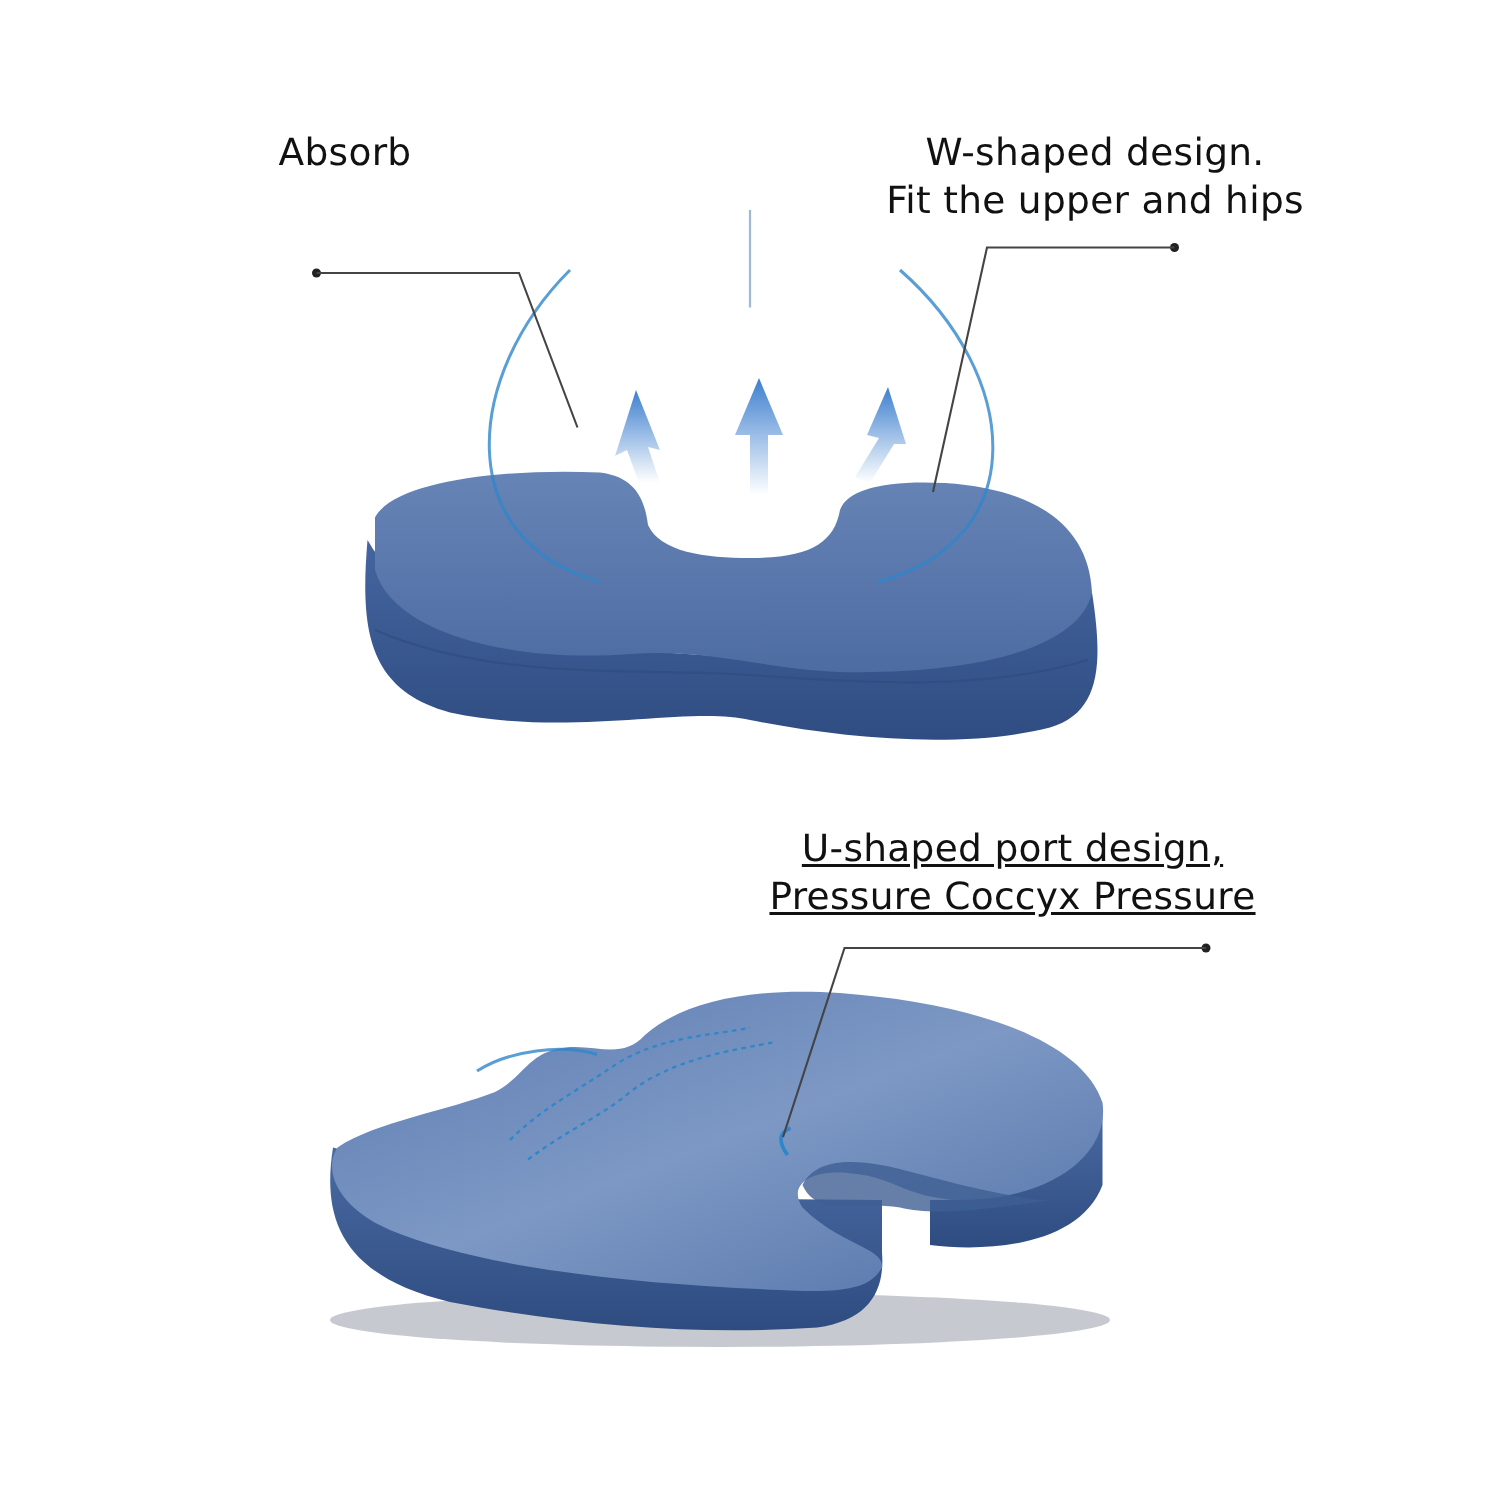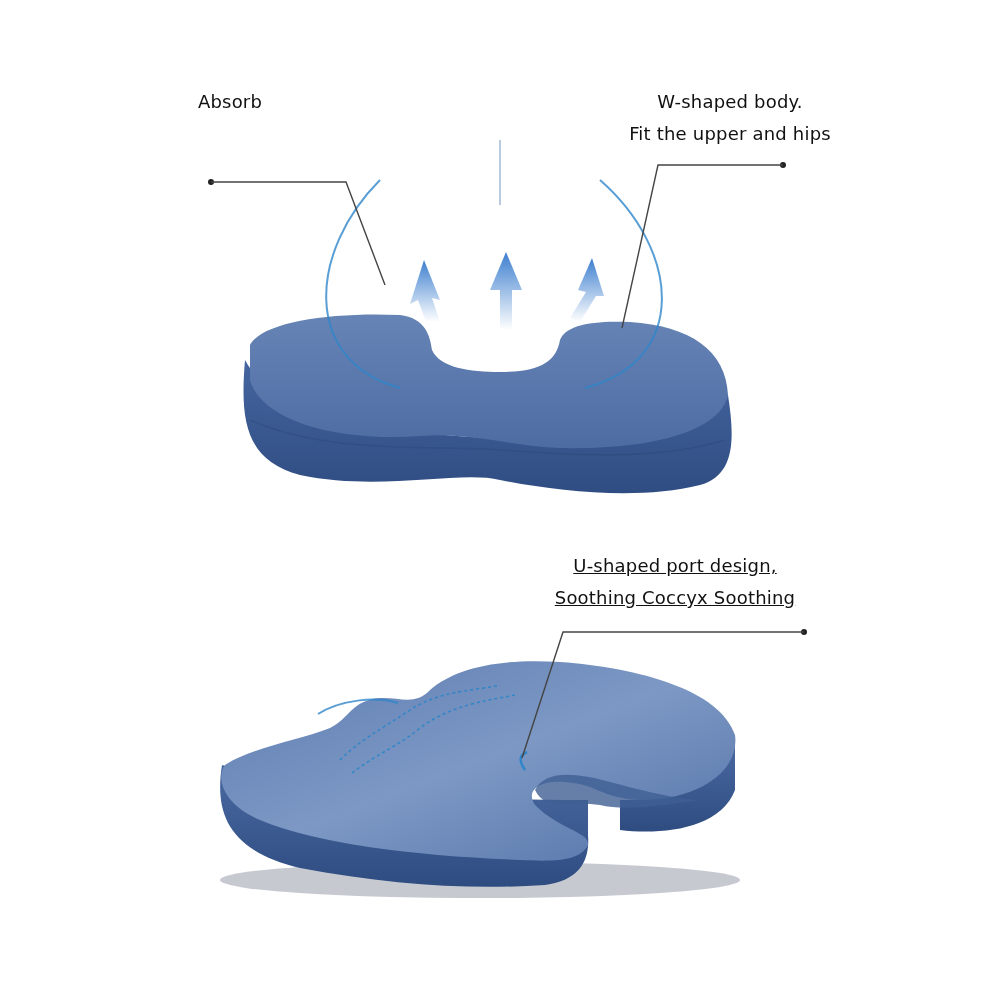--- a/index.html
+++ b/index.html
@@ -1,35 +1,35 @@
 <!DOCTYPE html>
 <html><head>
 <meta charset="utf-8">
 <style>
   html,body{margin:0;padding:0;background:#fff;}
   body{width:1000px;height:1000px;position:relative;overflow:hidden;font-family:"DejaVu Sans","Liberation Sans",sans-serif;color:#111;}
-  .label{position:absolute;text-align:center;font-size:18px;line-height:32px;letter-spacing:0.2px;color:#111;}
+  .label{position:absolute;text-align:center;font-size:25px;line-height:32px;letter-spacing:0.2px;color:#111;}
   .label span{display:block;white-space:nowrap;}
   svg.art{position:absolute;left:0;top:0;}
 </style>
 </head>
 <body>
 
 <div class="label" style="left:70px;top:86px;width:320px;">
   <span>Absorb</span>
 </div>
 
 <div class="label" style="left:560px;top:86px;width:340px;">
-  <span>W-shaped body.</span>
+  <span>W-shaped design.</span>
   <span>Fit the upper and hips</span>
 </div>
 
 <div class="label" style="left:490px;top:550px;width:370px;text-decoration:underline;">
   <span>U-shaped port design,</span>
-  <span>Soothing Coccyx Soothing</span>
+  <span>Pressure Coccyx Pressure</span>
 </div>
 
 <svg class="art" width="1000" height="1000" viewBox="0 0 1000 1000">
   <defs>
     <linearGradient id="topFace" x1="0" y1="0" x2="0" y2="1">
       <stop offset="0" stop-color="#6784b6"></stop>
       <stop offset="1" stop-color="#4d6ca2"></stop>
     </linearGradient>
     <linearGradient id="sideFace" x1="0" y1="0" x2="0" y2="1">
       <stop offset="0" stop-color="#4565a0"></stop>

